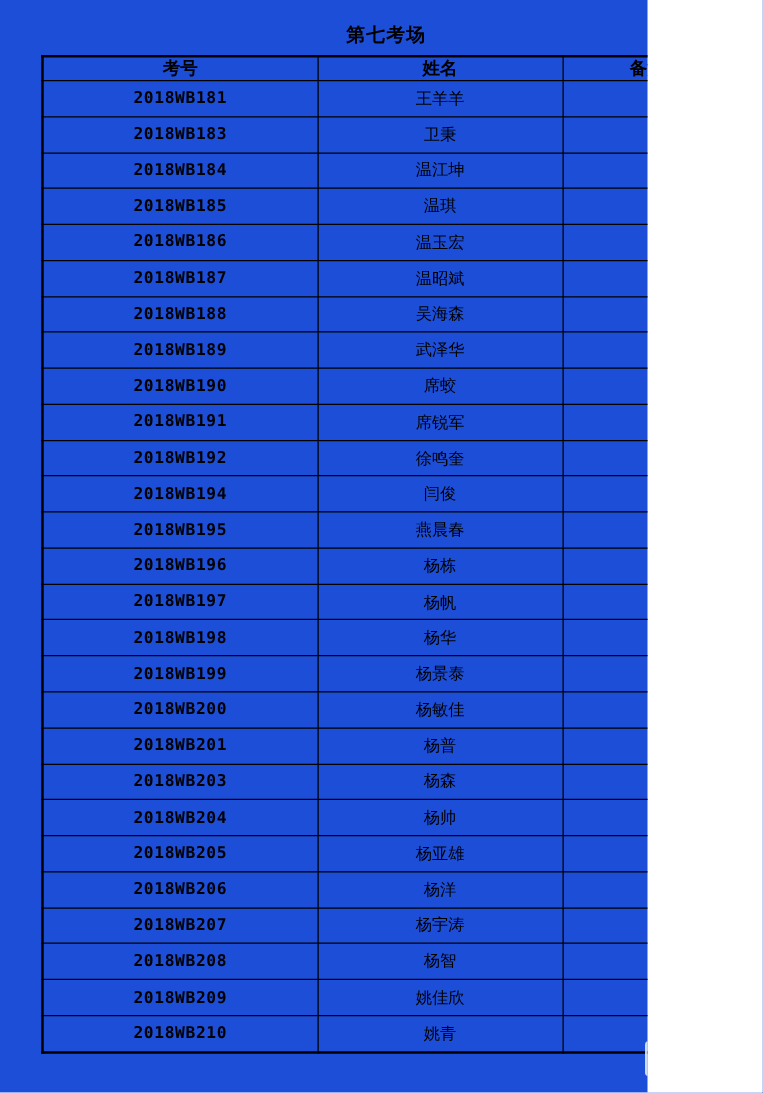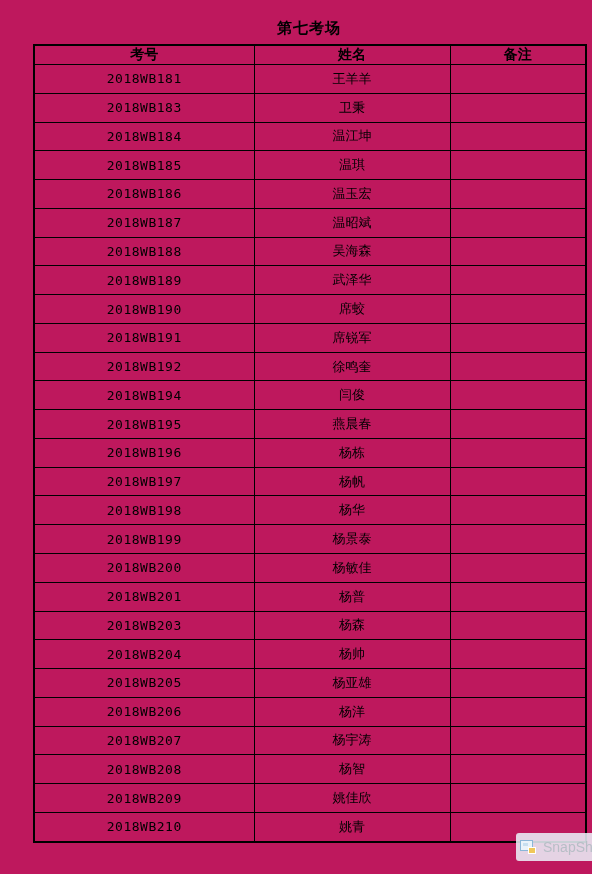--- a/index.html
+++ b/index.html
@@ -2,23 +2,23 @@
 <html><head>
 <meta charset="utf-8">
 <style>
   html, body {
     margin: 0;
     padding: 0;
     background: #ffffff;
   }
   .sheet {
     position: relative;
-    width: 592px;
+    width: 518px;
     height: 874px;
-    background: #be185d;
+    background: #1d4ed8;
     overflow: hidden;
     font-family: "Liberation Serif", "DejaVu Serif", serif;
     color: #000000;
   }
   .doc-title {
     position: absolute;
     top: 19px;
     left: 33px;
     width: 552px;
     text-align: center;
@@ -47,20 +47,21 @@
     white-space: nowrap;
   }
   table.roster th {
     font-size: 14px;
     font-weight: bold;
   }
   td.exam-no {
     font-family: "DejaVu Sans Mono", "Liberation Mono", monospace;
     font-size: 12px;
     letter-spacing: 0.5px;
+    font-weight: bold;
   }
   .watermark {
     position: absolute;
     left: 516px;
     top: 833px;
     height: 28px;
     padding: 0 18px 0 4px;
     display: flex;
     align-items: center;
     gap: 7px;

